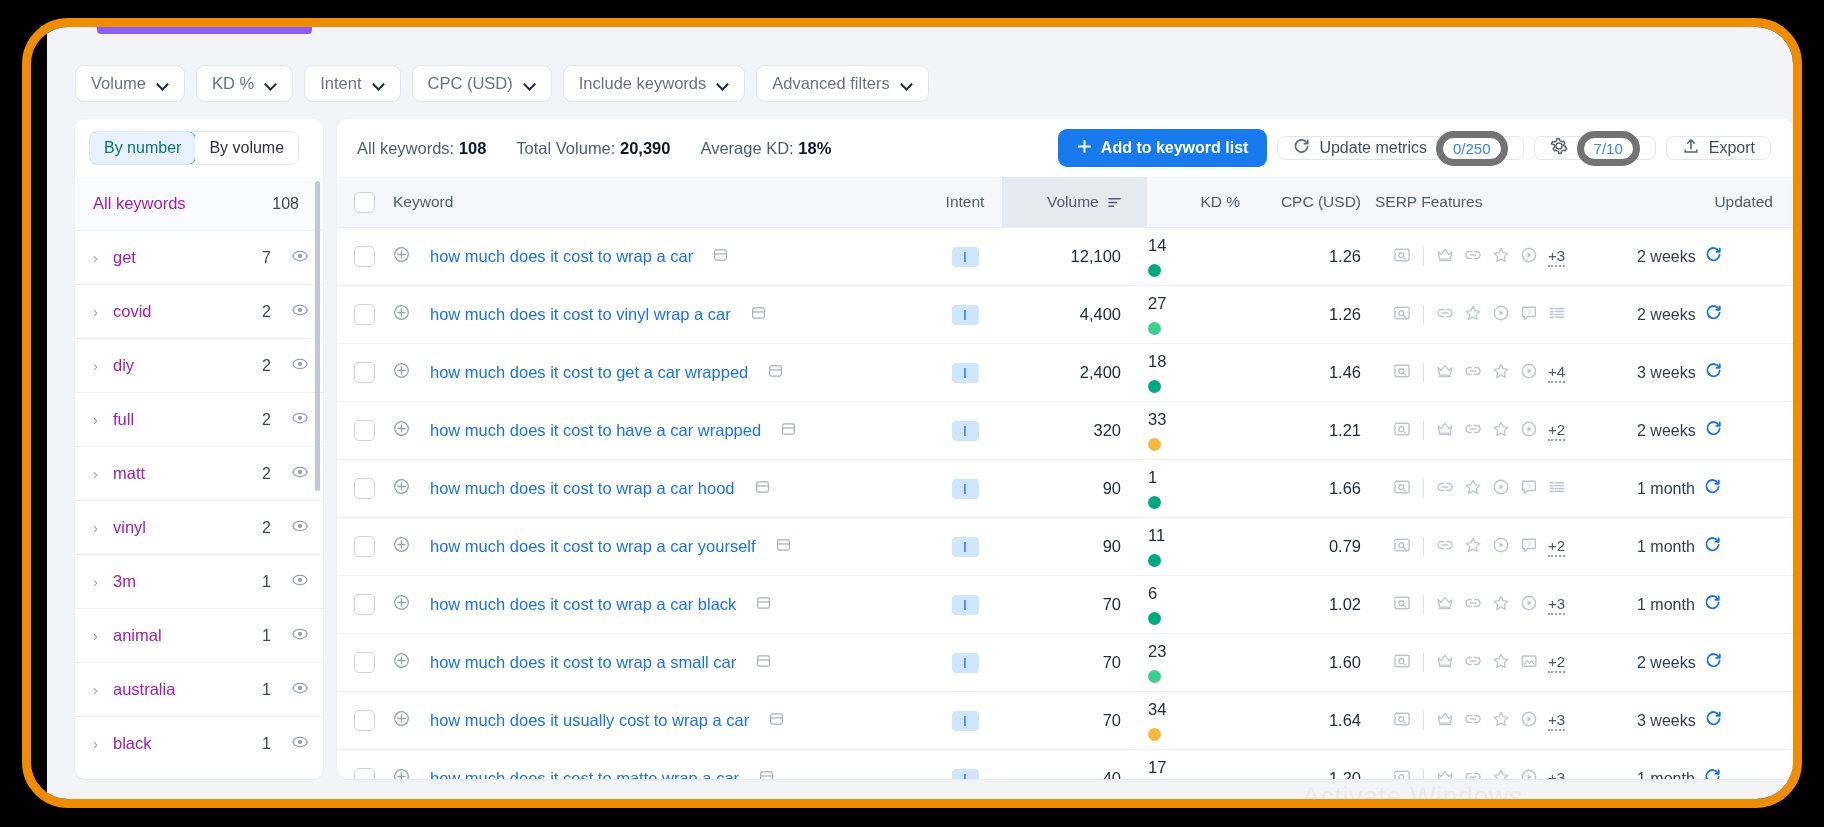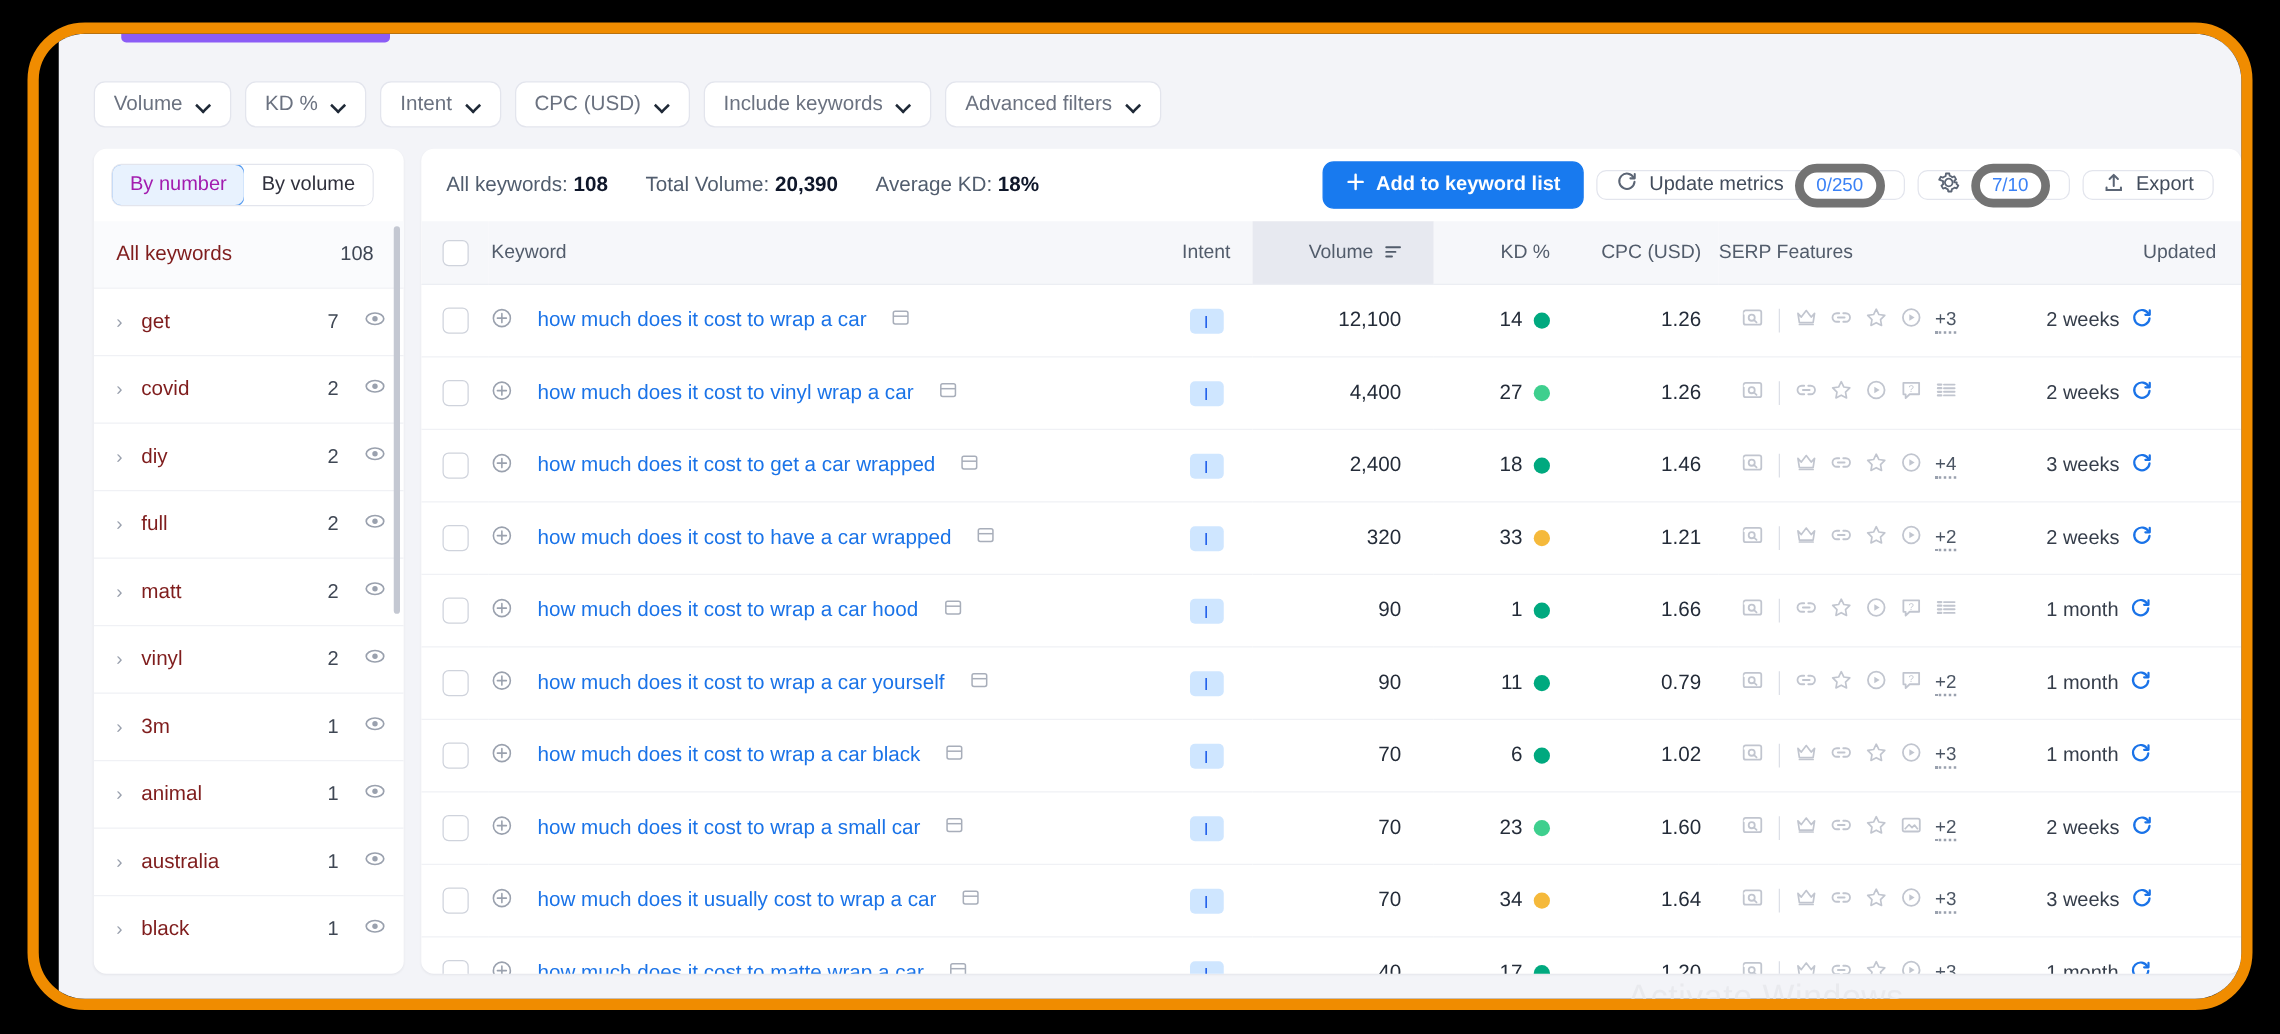--- a/index.html
+++ b/index.html
@@ -18,25 +18,25 @@
          border:1px solid #e3e5ed;border-radius:9px;color:#6b7280;font-size:16.5px;box-sizing:border-box;cursor:pointer;white-space:nowrap;}
   .chev{display:inline-block;width:11px;height:7px;position:relative;}
   .chev:before{content:"";position:absolute;left:0;top:0;width:7px;height:7px;border-right:2px solid #1f2937;border-bottom:2px solid #1f2937;transform:rotate(45deg);}
 
   
   .sidebar{position:absolute;left:28px;top:92px;width:248px;height:660px;background:#fff;border-radius:10px;overflow:hidden;
            box-shadow:0 1px 2px rgba(16,24,40,.06);}
   .seg{height:58px;display:flex;align-items:center;padding:0 14px;}
   .segwrap{display:flex;background:#fff;border:1px solid #e3e5ed;border-radius:8px;overflow:hidden;}
   .segbtn{padding:7px 14px;font-size:16px;color:#30313d;cursor:pointer;background:#fff;white-space:nowrap;}
-  .segbtn.active{background:#e8f2fe;color:#a21caf;border:1px solid #579cf0;border-radius:8px;margin:-1px;}
+  .segbtn.active{background:#e8f2fe;color:#0f766e;border:1px solid #579cf0;border-radius:8px;margin:-1px;}
   .sbrow{height:53px;display:flex;align-items:center;padding:0 14px 0 18px;border-top:1px solid #f0f1f5;cursor:pointer;gap:10px;}
   .sbrow.head{border-top:none;background:#fafbfd;}
   .sbcaret{width:10px;color:#9aa1ae;font-size:15px;line-height:1;}
-  .sblabel{flex:1;font-size:16.5px;color:#7f1d1d;}
+  .sblabel{flex:1;font-size:16.5px;color:#a21caf;}
   .sbcount{font-size:16px;color:#3f4754;margin-right:10px;}
   .eye{width:18px;height:18px;flex:0 0 auto;}
 
   .sbscroll{position:absolute;right:3px;top:62px;width:5px;height:310px;background:#c4c8d2;border-radius:3px;}
 
   .main{position:absolute;left:290px;top:92px;right:20px;height:660px;background:#fff;border-radius:10px;overflow:hidden;
         box-shadow:0 1px 2px rgba(16,24,40,.06);}
 
   
   .toolbar{height:58px;display:flex;align-items:center;padding:0 22px 0 20px;gap:10px;}
@@ -63,21 +63,21 @@
   .c-upd{width:136px;text-align:right;padding-right:20px;}
   thead .c-kw{padding-left:2px;}
   thead .c-serp{text-align:left;padding-left:0;}
 
   .cbox{display:inline-block;width:19px;height:19px;border:1.5px solid #cfd3dc;border-radius:5px;background:#fff;cursor:pointer;vertical-align:middle;}
   .kwcell{display:flex;align-items:center;gap:20px;}
   .plus{width:17px;height:17px;flex:0 0 auto;cursor:pointer;}
   .kwtext{color:#1a73e8;cursor:pointer;font-size:16.5px;}
   .kwicon{width:15px;height:14px;flex:0 0 auto;opacity:.75;}
   .ibadge{display:inline-block;min-width:17px;padding:2px 5px;background:#cfe6ff;color:#2563eb;border-radius:4px;font-size:14px;line-height:16px;}
-  .kdwrap{display:inline-flex;align-items:center;justify-content:flex-end;gap:9px;width:100%;}
+  .kdwrap{display:inline-flex;align-items:flex-start;justify-content:flex-end;gap:9px;width:100%;flex-direction:column;}
   .dot{width:13px;height:13px;border-radius:50%;flex:0 0 auto;}
   .serpwrap{display:flex;align-items:center;gap:10px;}
   .sdiv{width:1px;height:19px;background:#dcdfe7;margin:0 2px;}
   .si{width:18px;height:18px;flex:0 0 auto;opacity:.85;}
   .plusn{font-size:15px;color:#4b5563;border-bottom:2px dotted #9aa1ae;padding-bottom:1px;cursor:pointer;}
   .updwrap{display:inline-flex;align-items:center;justify-content:flex-start;gap:9px;width:100%;color:#353d4a;font-size:16px;}
   .refresh{width:17px;height:17px;flex:0 0 auto;cursor:pointer;}
 
   .watermark{position:absolute;left:1255px;top:755px;font-size:27px;color:#e9eaee;letter-spacing:.5px;white-space:nowrap;}
 </style>

